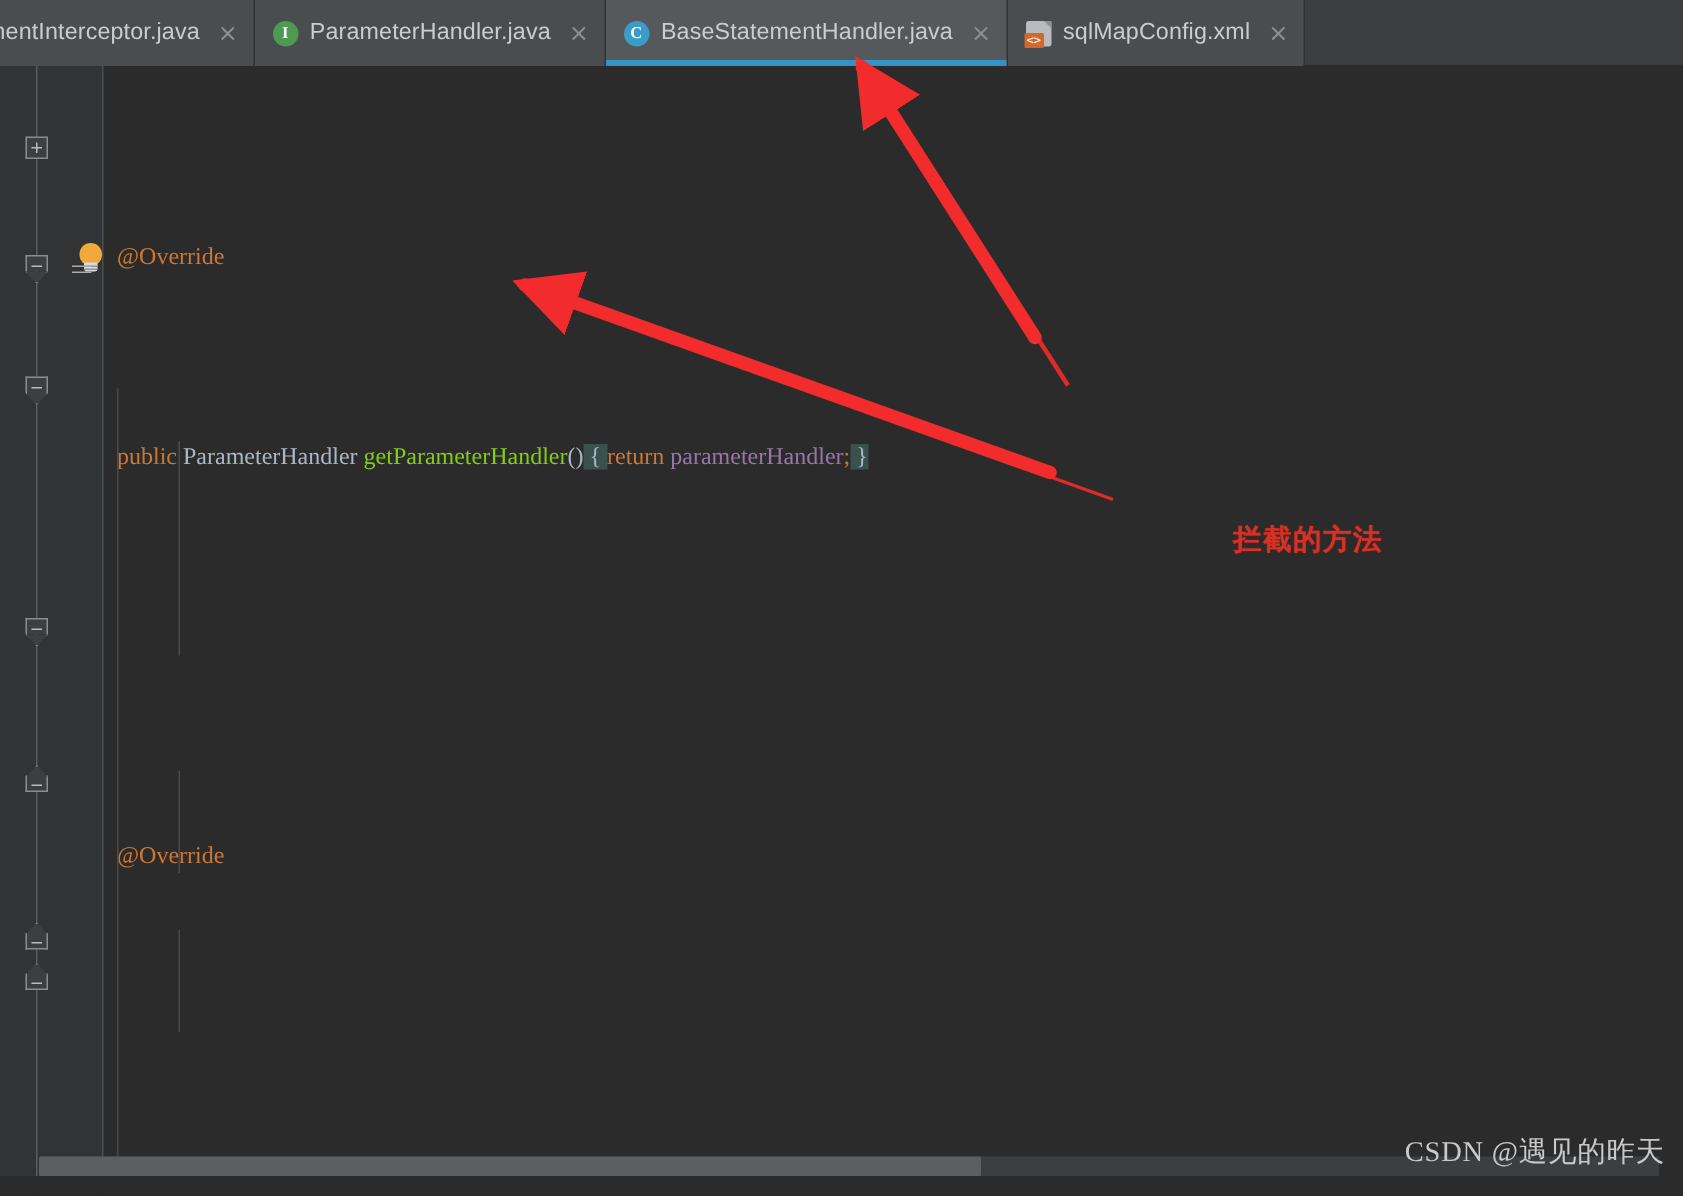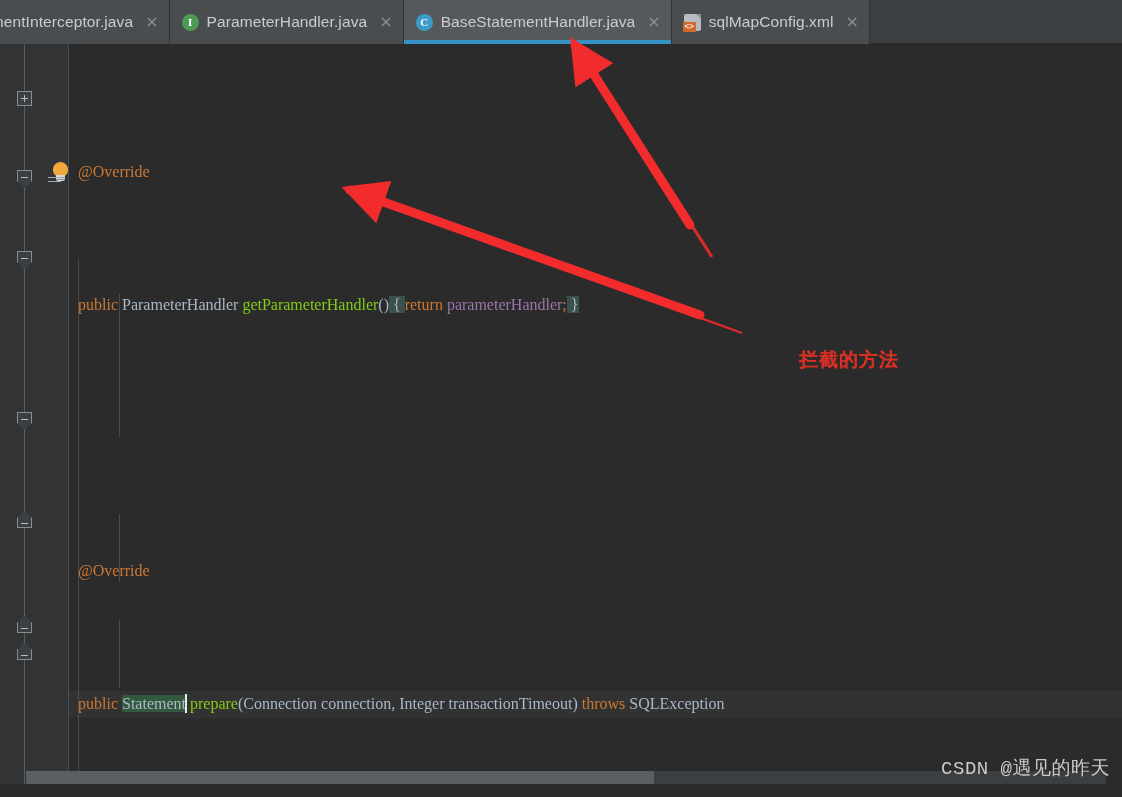--- a/index.html
+++ b/index.html
@@ -287,21 +287,21 @@
     width: 1122px; height: 13px;
     background: #2b2b2b;
   }
 
   
   .watermark {
     position: absolute;
     right: 12px; bottom: 16px;
     color: #d6d6d6;
     font-size: 19px;
-    font-family: Liberation Mono, monospace;
+    font-family: Liberation Serif, serif;
     letter-spacing: 0.5px;
     opacity: 0.92;
   }
 </style>
 </head>
 <body>
 
 <div id="app">
 
   <div class="tabbar">
@@ -382,21 +382,20 @@
       
       <div class="ln"><span class="kw">public</span><span class="typ"> </span><span class="typ">ParameterHandler</span><span> </span><span class="mth">getParameterHandler</span><span class="brace">()</span><span class="brmatch"> { </span><span class="kw">return</span><span> </span><span class="fld">parameterHandler</span><span class="semi">;</span><span class="brmatch"> }</span></div>
 
       
       <div class="ln"></div>
 
       
       <div class="ln"><span class="kw">@Override</span></div>
 
       
-      <div class="ln hl"><span class="kw">public</span><span> </span><span class="mark">Statement</span><span class="caret"></span><span> </span><span class="mth">prepare</span><span class="typ">(Connection connection, Integer transactionTimeout)</span><span> </span><span class="kw">throws</span><span> </span><span class="typ">SQLException</span></div>
 
       
       
 
       
       
 
       
       
 
@@ -481,15 +480,15 @@
       </marker>
     </defs>
 
     <path d="M 712 257 L 573 40" stroke="#e02a2a" stroke-width="3" fill="none"></path>
     <path d="M 742 333 L 345 190" stroke="#e02a2a" stroke-width="2.2" fill="none"></path>
 
     <path d="M 690 225 L 575 45" stroke="#f22c2c" stroke-width="9" fill="none" marker-end="url(#ah)" stroke-linecap="round"></path>
     <path d="M 700 315 L 350 190" stroke="#f22c2c" stroke-width="9" fill="none" marker-end="url(#ah)" stroke-linecap="round"></path>
   </svg>
 
-  <div class="anno-text" style="left:799px; top:347px;">拦截的方法</div>
+  <div class="anno-text" style="left:822px; top:347px;">拦截的方法</div>
 
 </div>
 
 </body></html>

